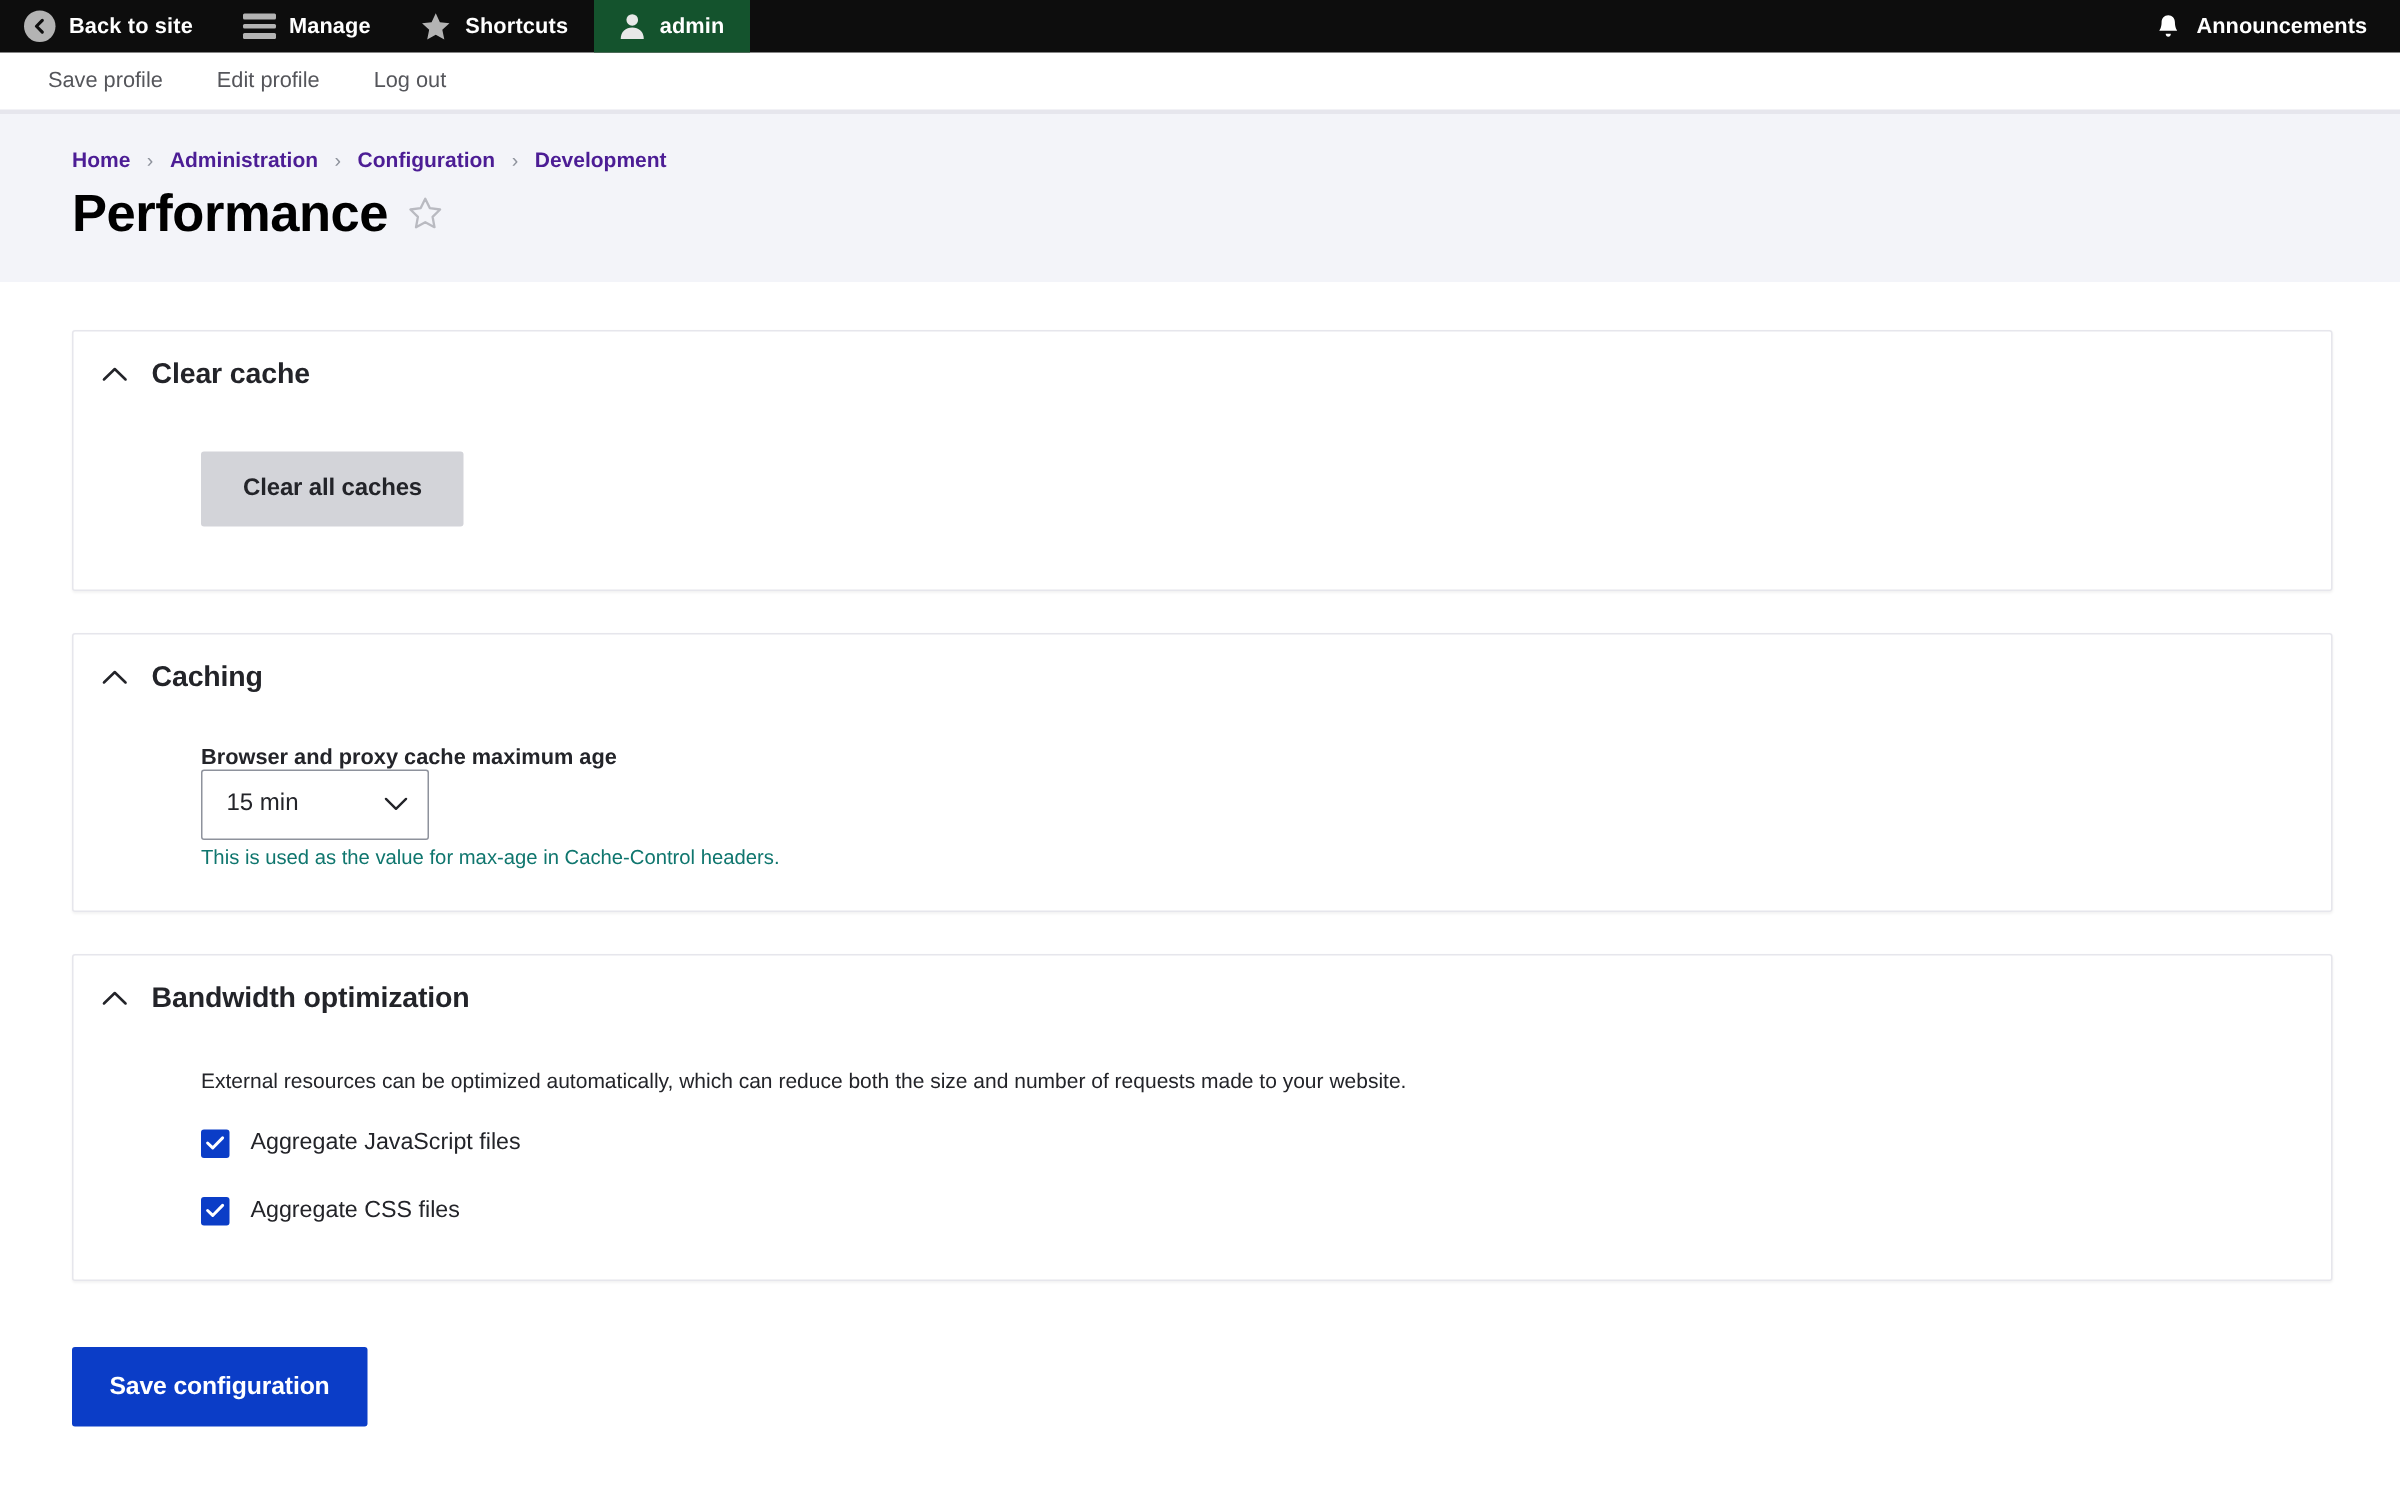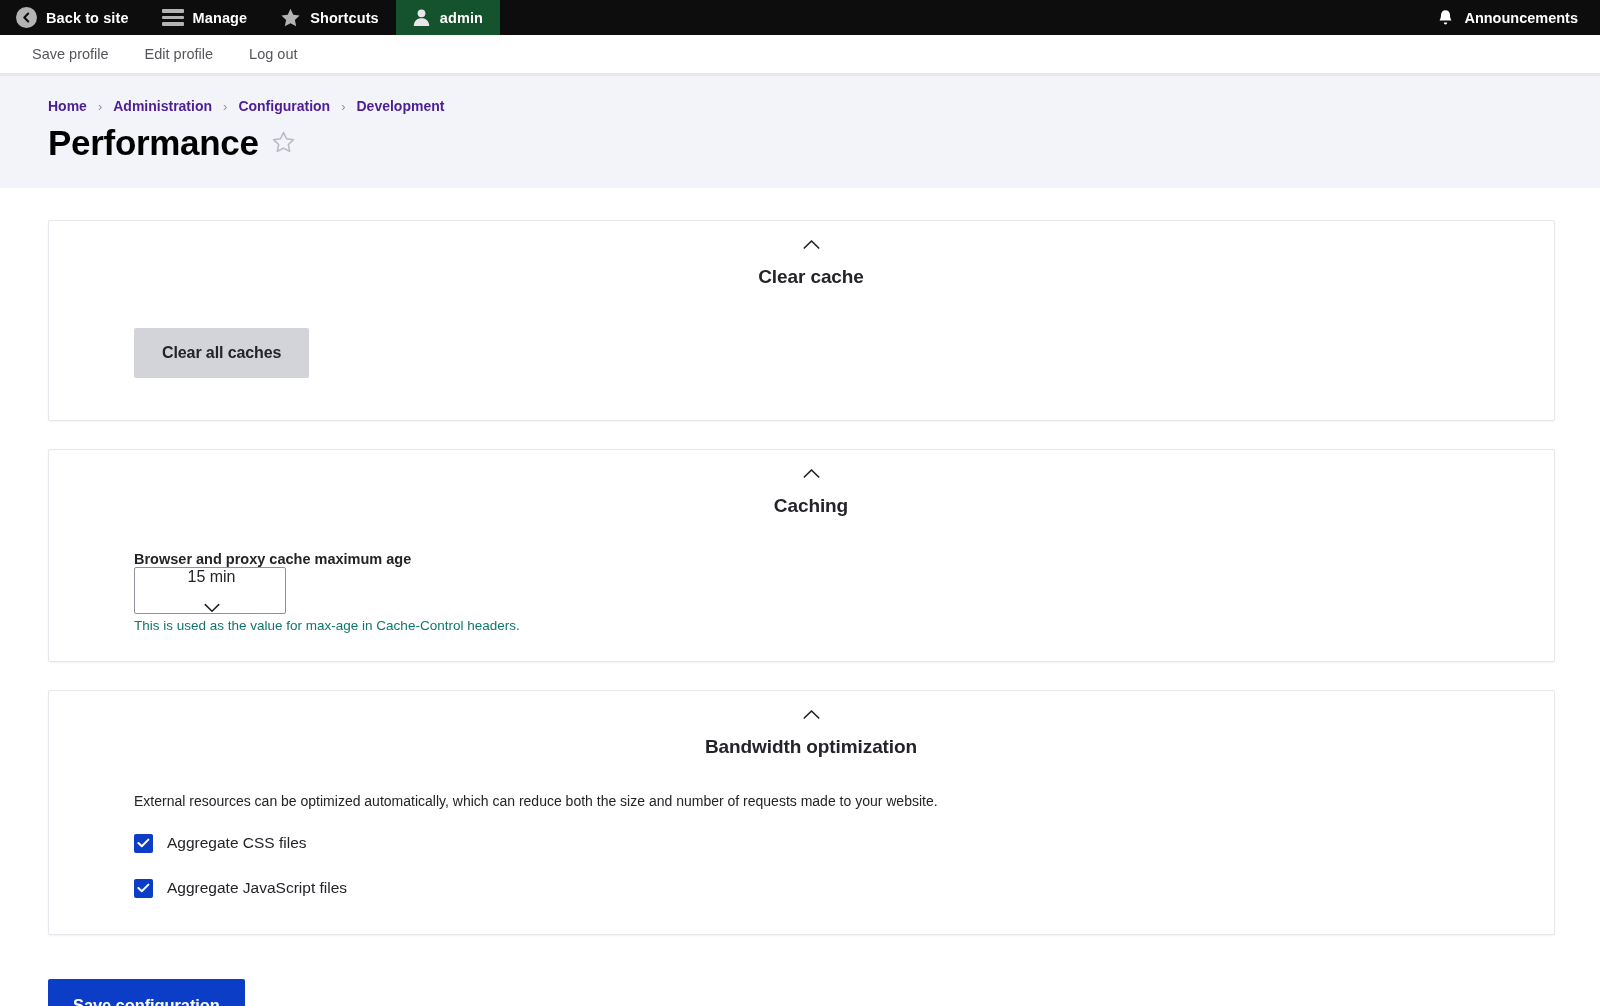--- a/index.html
+++ b/index.html
@@ -140,21 +140,20 @@
     box-shadow: 0 1px 2px rgba(0,0,0,0.05);
     margin-bottom: 28px;
   }
   .card-header {
     display: flex;
     align-items: center;
     gap: 16px;
     padding: 18px 0 0 19px;
     cursor: pointer;
     user-select: none;
-    flex-direction: column;
   }
   .card-header h2 {
     font-size: 19px;
     font-weight: bold;
     color: #232429;
     letter-spacing: -0.1px;
   }
   .icon-chevron-up { display: block; flex: none; }
   .icon-chevron-down { display: block; flex: none; }
 
@@ -194,21 +193,20 @@
     border: 1px solid #8e929c;
     border-radius: 2px;
     background: #ffffff;
     display: flex;
     align-items: center;
     padding: 0 13px 0 16px;
     font-size: 16px;
     color: #232429;
     cursor: pointer;
     user-select: none;
-    flex-direction: column;
   }
   .select-value { flex: 1; }
   .field-desc {
     font-size: 13.5px;
     color: #0f766e;
     margin-top: 4px;
   }
 
   
   .card-bandwidth .card-body { padding-top: 35px; padding-bottom: 36px; }
@@ -387,28 +385,28 @@
     </div>
     <div class="card-body">
       <div class="bw-desc">External resources can be optimized automatically, which can reduce both the size and number of requests made to your website.</div>
 
       <div class="checkbox-row">
         <span class="cbx">
           <svg width="13" height="10" viewBox="0 0 13 10">
             <path d="M1.4 5 L4.8 8.3 L11.4 1.6" fill="none" stroke="#ffffff" stroke-width="2" stroke-linecap="round" stroke-linejoin="round"></path>
           </svg>
         </span>
-        <span class="cbx-label">Aggregate CSS files</span>
+        <span class="cbx-label">Aggregate JavaScript files</span>
       </div>
 
       <div class="checkbox-row">
         <span class="cbx">
           <svg width="13" height="10" viewBox="0 0 13 10">
             <path d="M1.4 5 L4.8 8.3 L11.4 1.6" fill="none" stroke="#ffffff" stroke-width="2" stroke-linecap="round" stroke-linejoin="round"></path>
           </svg>
         </span>
-        <span class="cbx-label">Aggregate JavaScript files</span>
+        <span class="cbx-label">Aggregate CSS files</span>
       </div>
     </div>
   </div>
 
   <button class="btn-primary">Save configuration</button>
 </div>
 
 </body></html>

